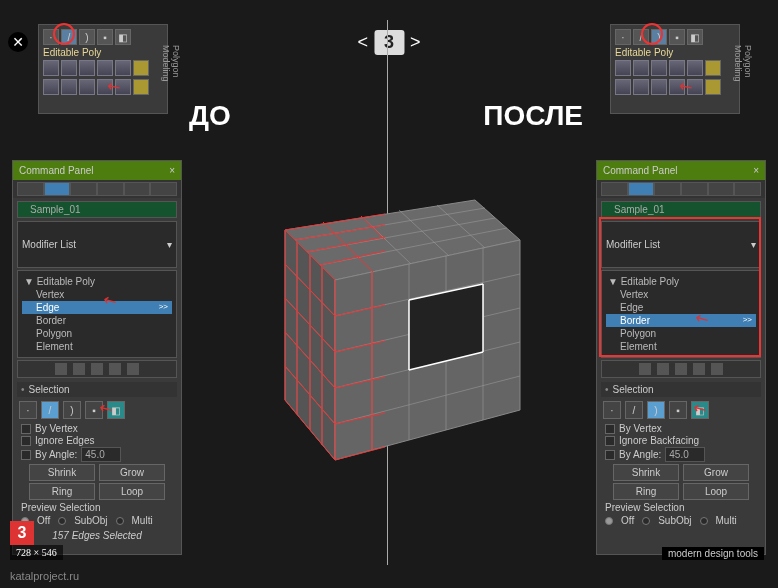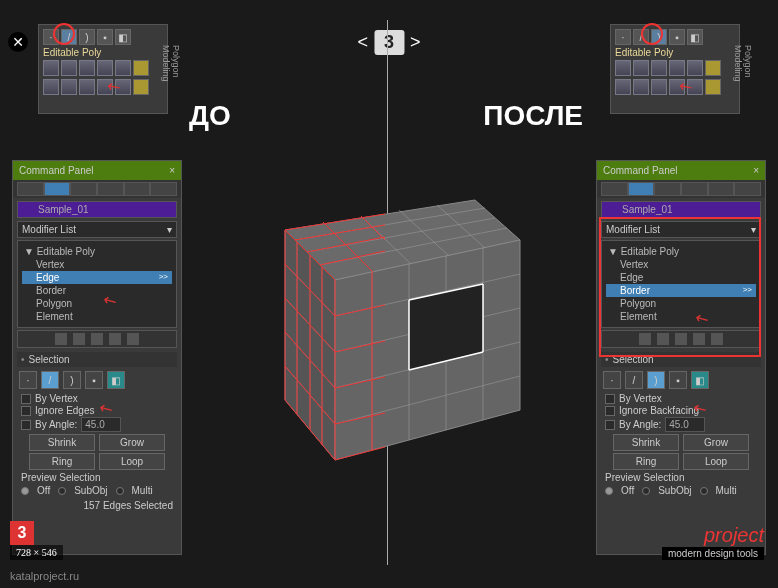--- a/index.html
+++ b/index.html
@@ -39,22 +39,22 @@
 
 
 .side-panel { position: absolute; width: 170px; background: #3a3a3a; border: 1px solid #555; top: 160px; height: 395px; overflow: hidden; }
 .panel-left { left: 12px; }
 .panel-right { right: 12px; }
 .panel-header { background: #4d7c0f; padding: 4px 6px; display: flex; justify-content: space-between; align-items: center; font-size: 10px; }
 .panel-header .x { color: #ccc; }
 .panel-tabs { display: flex; gap: 0; padding: 2px 4px; background: #333; }
 .ptab { flex: 1; height: 14px; background: #444; border: 1px solid #555; }
 .ptab.active { background: #3f7fb3; }
-.sample-input { margin: 3px 4px; padding: 2px 20px; background: #4c1d95; border: 1px solid #555; color: #aaa; font-size: 10px; }
-.mod-list-hdr { margin: 2px 4px; padding: 2px 4px; background: #2a2a2a; border: 1px solid #555; display: flex; justify-content: space-between; font-size: 10px; }
+.sample-input { margin: 3px 4px; padding: 2px 12px; background: #14532d; border: 1px solid #555; color: #aaa; font-size: 10px; }
+.mod-list-hdr { margin: 2px 4px; padding: 17px 4px; background: #2a2a2a; border: 1px solid #555; display: flex; justify-content: space-between; font-size: 10px; }
 .tree { margin: 2px 4px; background: #2a2a2a; border: 1px solid #555; padding: 4px; font-size: 10px; color: #bbb; }
 .tree-item { padding: 1px 0 1px 14px; cursor: default; }
 .tree-item.root { padding-left: 2px; }
 .tree-item.selected { background: #3f7fb3; color: #fff; position: relative; }
 .tree-item.selected::after { content: ">>"; position: absolute; right: 4px; color: #fff; font-size: 8px; }
 .tree-tools { margin: 2px 4px; padding: 2px 0; display: flex; gap: 6px; justify-content: center; background: #333; border: 1px solid #555; }
 .tool-ic { width: 12px; height: 12px; background: #555; }
 
 .section-hdr { margin: 4px 4px 2px; padding: 2px 4px; background: #333; display: flex; align-items: center; gap: 4px; font-size: 10px; }
 .section-hdr::before { content: "•"; color: #888; }
@@ -65,21 +65,21 @@
 
 .check-row { margin: 1px 8px; display: flex; align-items: center; gap: 4px; font-size: 10px; }
 .check-box { width: 10px; height: 10px; border: 1px solid #666; background: #2a2a2a; }
 .angle-row { margin: 1px 8px; display: flex; align-items: center; gap: 4px; font-size: 10px; }
 .num-input { width: 40px; padding: 1px 3px; background: #2a2a2a; border: 1px solid #555; color: #aaa; font-size: 10px; }
 .btn-row { margin: 2px 16px; display: flex; gap: 4px; }
 .sm-btn { flex: 1; padding: 2px 0; background: #444; border: 1px solid #666; color: #ccc; font-size: 10px; text-align: center; }
 .radio-row { margin: 2px 8px; display: flex; gap: 8px; font-size: 10px; align-items: center; }
 .radio { width: 8px; height: 8px; border-radius: 50%; border: 1px solid #777; background: #2a2a2a; }
 .radio.on { background: #999; }
-.status-line { margin: 4px 8px; text-align: right; font-size: 10px; color: #ccc; }
+.status-line { margin: 4px 8px; text-align: center; font-size: 10px; color: #ccc; font-style: italic; }
 .preview-label { margin: 2px 8px; font-size: 10px; }
 
 .red-highlight { position: absolute; border: 2px solid #e33; pointer-events: none; }
 .red-circle { position: absolute; border: 2px solid #e33; border-radius: 50%; pointer-events: none; }
 
 
 .logo-wrap { position: absolute; bottom: 28px; right: 14px; }
 .logo-main { color: #fff; font-size: 22px; font-weight: bold; font-style: italic; position: relative; }
 .logo-main .k { color: #e33; }
 .logo-main .building { display: inline-block; }
@@ -401,21 +401,20 @@
     <div class="radio on"></div>
       <span>Off</span>
     <div class="radio"></div>
       <span>SubObj</span>
     <div class="radio"></div>
       <span>Multi</span>
   </div>
 </div>
 
 <div class="logo-wrap">
-  <div class="logo-sub">project</div>
   <div class="logo-tag">modern design tools</div>
 </div>
 
 <div class="dim-badge">
   <span class="num">3</span>
   <span class="dims">728 × 546</span>
 </div>
 
 <div class="footer-link">katalproject.ru</div>
 

